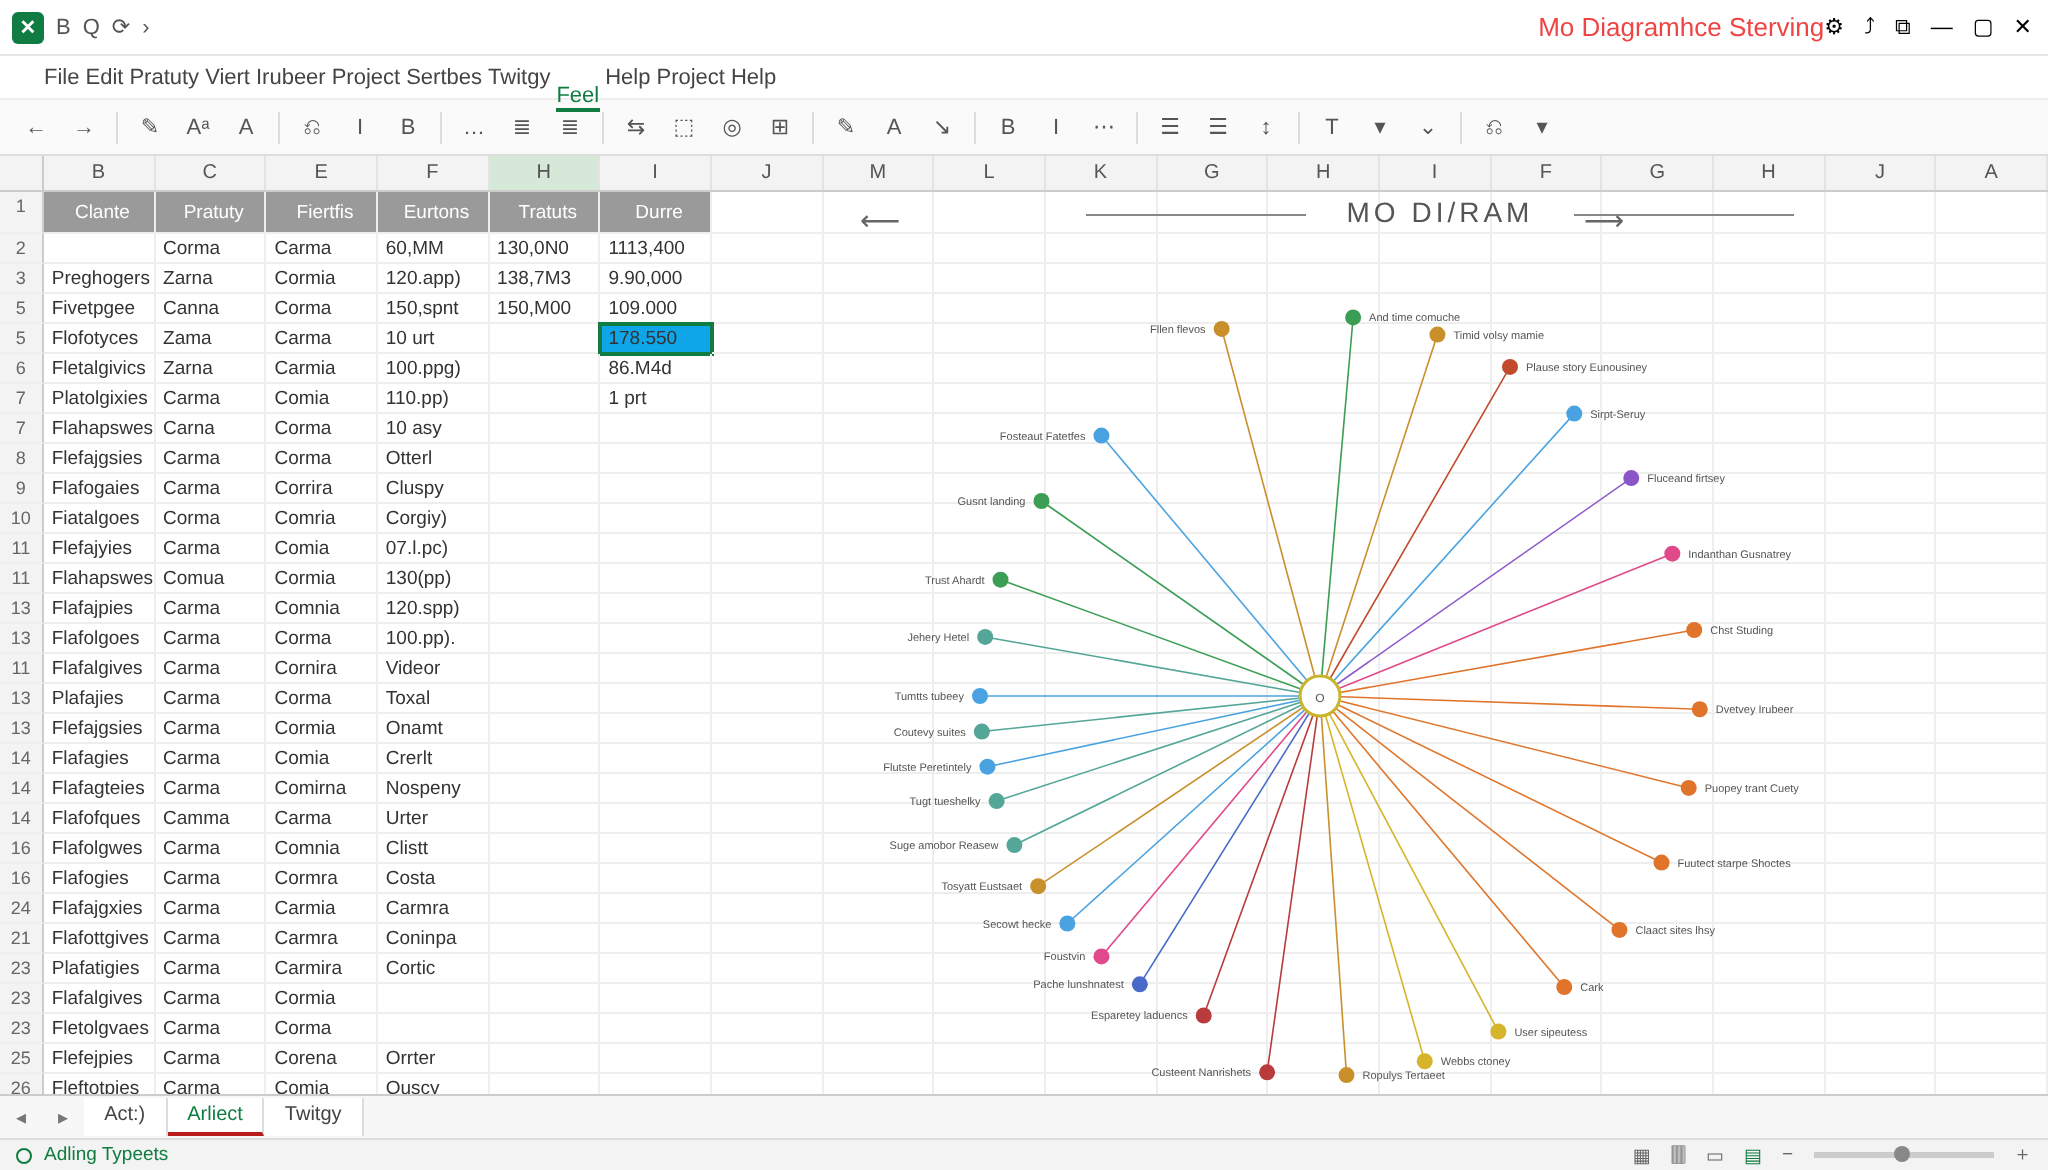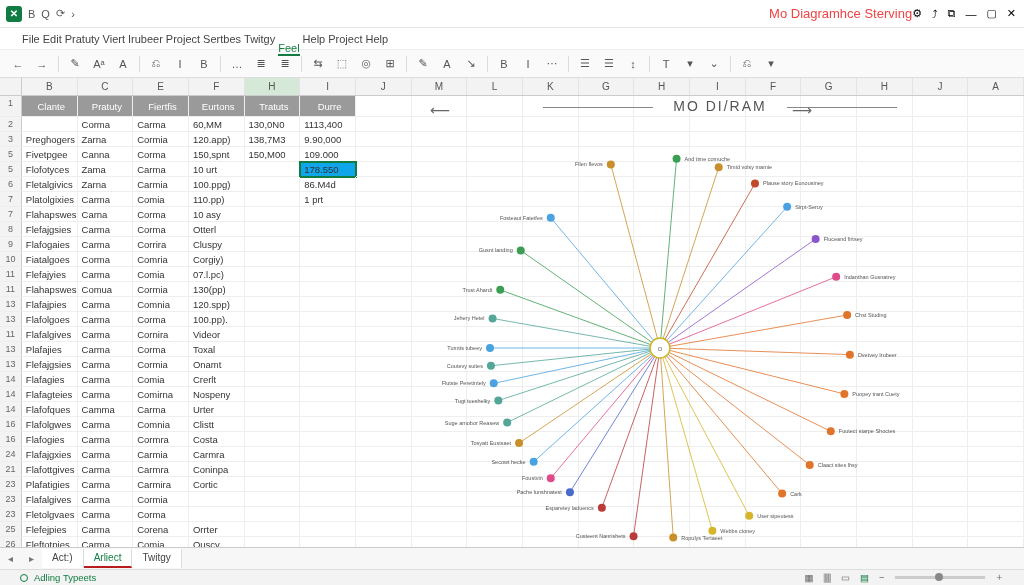--- a/index.html
+++ b/index.html
@@ -32,21 +32,21 @@
 .diagram { position:absolute; left:430px; top:60px; width:580px; height:420px; pointer-events:none; }
 .diagram-title { position:absolute; left:430px; top:20px; width:580px; text-align:center; font-size:14px; color:#555; letter-spacing:2px; }
 .diagram-title::before, .diagram-title::after { content:""; display:inline-block; width:110px; height:1px; background:#888; vertical-align:middle; margin:0 14px; }
 .diagram-title::before::first-letter, .diagram-title::after::first-letter { content:"←";}
 .diagram-arrow-l { position:absolute; left:430px; top:24px; font-size:14px; color:#666;}
 .diagram-arrow-r { position:absolute; left:792px; top:24px; font-size:14px; color:#666;}
 .sheet-tabs { height:22px; display:flex; align-items:center; gap:0; border-top:1px solid #ccc; background:#f7f7f7; font-size:10px; }
 .sheet-tabs .nav { padding:0 8px; color:#777; }
 .sheet-tabs .tab { padding:3px 10px; border-right:1px solid #ddd; background:#fff; color:#444; }
 .sheet-tabs .tab.active { color:#107c41; border-bottom:2px solid #b91c1c; }
-.statusbar { height:16px; background:#f3f3f3; display:flex; justify-content:space-between; align-items:center; padding:0 20px; font-size:9.5px; color:#107c41; border-top:1px solid #ddd;}
+.statusbar { height:16px; background:#f3f3f3; display:flex; justify-content:space-between; align-items:center; padding:0 8px; font-size:9.5px; color:#107c41; border-top:1px solid #ddd;}
 .statusbar .right { display:flex; gap:10px; align-items:center; color:#666;}
 .zoom-bar { width:90px; height:3px; background:#ccc; position:relative; }
 .zoom-bar::after { content:""; width:8px; height:8px; background:#888; border-radius:50%; position:absolute; top:-3px; left:45%; }
 svg.hub text { font-size:6px; fill:#555; }
 svg.hub .lab { font-size:5.5px; }
 </style>
 </head>
 <body>
 
 <div class="titlebar">

